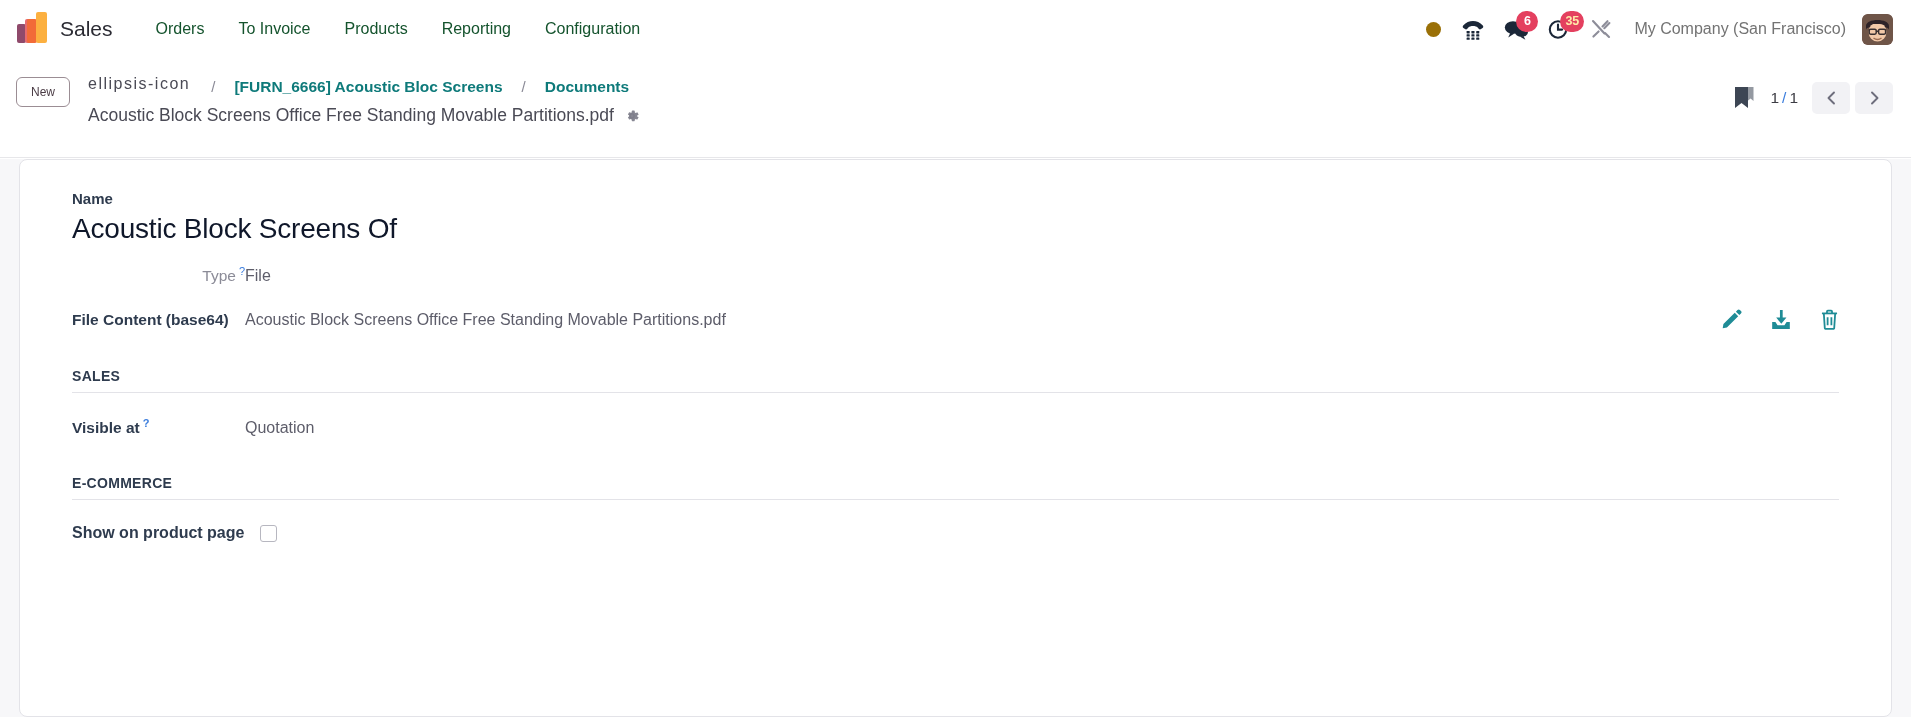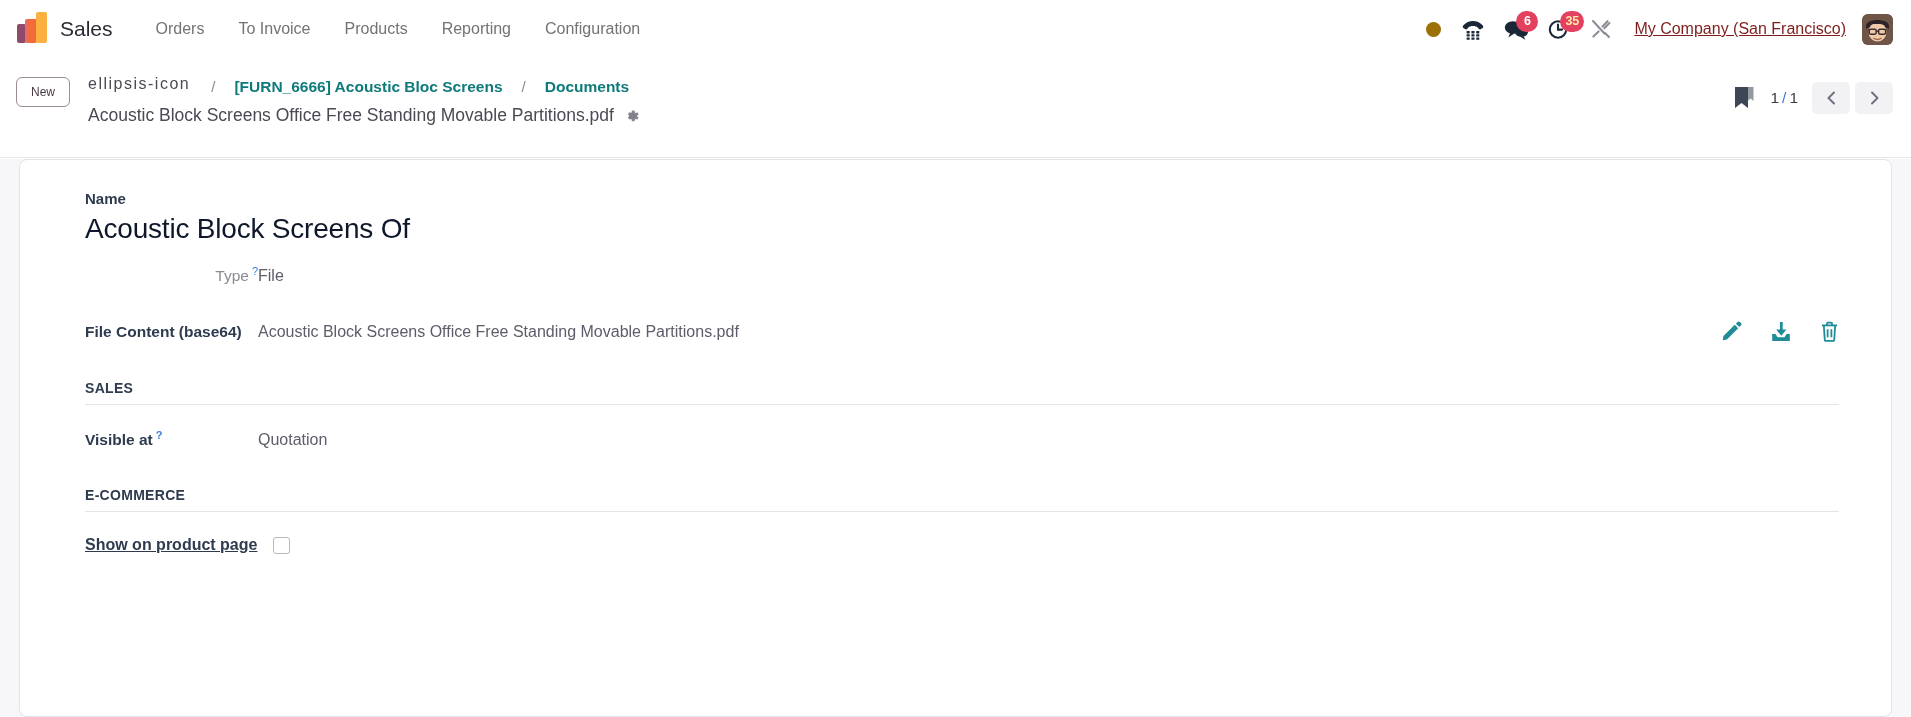--- a/index.html
+++ b/index.html
@@ -29,21 +29,21 @@
   .brand-logo .b2 { left: 9px;  width: 10px; height: 24px; background: #e56b6f; }
   .brand-logo .b3 { left: 11px; width: 10px; height: 24px; background: #f26b38; }
   .brand-logo .b4 { left: 20px; width: 11px; height: 31px; background: #fcb040; }
 
   .brand-name {
     font-size: 21px; color: #2b2b33; font-weight: 400;
     margin-right: 26px; white-space: nowrap;
   }
   .nav-menu { display: flex; align-items: center; gap: 0; }
   .nav-item {
-    font-size: 16px; color: #737373;
+    font-size: 16px; color: #14532d;
     padding: 6px 17px; white-space: nowrap;
     cursor: pointer; border-radius: 4px;
   }
 
   .nav-right {
     margin-left: auto;
     display: flex; align-items: center; gap: 0;
     height: 100%;
   }
   .sys-icon {
@@ -62,24 +62,23 @@
     background: #e4405f; color: #fff;
     font-size: 12.5px; font-weight: 700;
     line-height: 1;
     min-width: 22px; height: 21px;
     border-radius: 11px;
     display: flex; align-items: center; justify-content: center;
     padding: 0 5px;
   }
   .badge.amber { color: #ffe9a8; }
   .company-name {
-    font-size: 16px; color: #7f1d1d;
+    font-size: 16px; color: #737373;
     padding: 6px 12px; white-space: nowrap; cursor: pointer;
     border-radius: 4px;
-    text-decoration: underline;
   }
   .avatar {
     width: 31px; height: 31px;
     border-radius: 6px; overflow: hidden;
     background: #7a5c52; flex: 0 0 auto;
     margin-left: 4px; cursor: pointer;
     position: relative;
   }
 
   
@@ -152,36 +151,36 @@
     position: absolute; top: 159px; left: 0;
     width: 1911px; height: 558px;
     background: #f7f7f9;
     padding: 0 19px;
   }
   .sheet {
     width: 1873px; height: 558px;
     background: #ffffff;
     border: 1px solid #e3e3e8;
     border-radius: 8px;
-    padding: 30px 52px 0 65px;
+    padding: 30px 52px 0 52px;
   }
 
   .field-label-top {
     font-size: 15px; font-weight: 700; color: #2e3b4e;
     margin-bottom: 5px;
   }
   .title-value {
     font-size: 28px; font-weight: 400; color: #0f172a;
     line-height: 1.18;
     letter-spacing: -0.2px;
     margin-bottom: 20px;
   }
 
   .frow { display: flex; align-items: baseline; margin-bottom: 0; }
-  .frow + .frow { margin-top: 36px; }
+  .frow + .frow { margin-top: 24px; }
   .flabel {
     font-size: 15.5px; font-weight: 700; color: #2e3b4e;
     width: 173px; flex: 0 0 auto;
   }
   .flabel.muted { color: #8b8b97; font-weight: 400; text-align: right; }
   .help-mark {
     color: #3b7ddd; font-size: 11px;
     vertical-align: super; margin-left: 3px;
     cursor: pointer;
   }
@@ -212,21 +211,21 @@
 
   .checkbox-box {
     width: 17px; height: 17px;
     border: 1px solid #b7b7c0;
     border-radius: 3px;
     background: #fff;
     cursor: pointer;
     display: inline-block;
   }
   .cb-row { display: flex; align-items: center; gap: 16px; }
-  .cb-label { font-size: 16px; font-weight: 700; color: #2e3b4e; text-decoration: underline; }
+  .cb-label { font-size: 16px; font-weight: 700; color: #2e3b4e; }
 </style>
 </head>
 <body>
 
 <div class="navbar">
 
   <div class="brand-logo">
     <span class="bar b1"></span>
     <span class="bar b2"></span>
     <span class="bar b3"></span>

